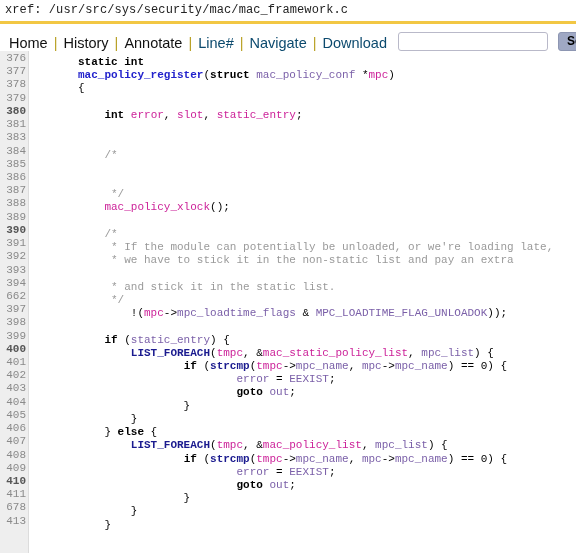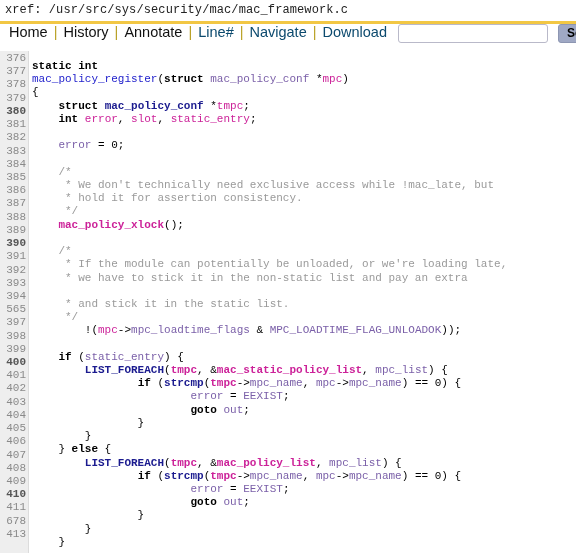--- a/index.html
+++ b/index.html
@@ -31,21 +31,21 @@
     height: 3px;
     background: #f2c744;
     margin: 4px 0 0 0;
     width: 100%;
   }
 
   
   #menubar {
     height: 27px;
     display: flex;
-    align-items: flex-start;
+    align-items: flex-end;
     padding: 0 0 0 8px;
     box-sizing: border-box;
     white-space: nowrap;
   }
   .menu-link {
     font-family: "Liberation Sans", sans-serif;
     font-size: 14.5px;
     color: #0c4a6e;
     text-decoration: none;
     cursor: pointer;
@@ -105,21 +105,22 @@
     border-right: 1px solid #dcdcdc;
   }
   #code-lines {
     position: relative;
     padding-top: 1px;
   }
   .code-line {
     height: 13.22px;
     white-space: pre;
     display: flex;
-    align-items: flex-start;
+    align-items: center;
+    gap: 46px;
   }
   .lineno {
     width: 26px;
     min-width: 26px;
     text-align: right;
     color: #8a8a8a;
     font-family: "Liberation Mono", monospace;
     font-size: 11px;
     padding-right: 2px;
     user-select: none;
@@ -129,25 +130,25 @@
   .code-text {
     padding-left: 4px;
     font-family: "Liberation Mono", monospace;
     font-size: 11px;
     color: #000000;
     margin-top: 8px;
   }
 
   
   .t-kw    { color: #000000; font-weight: bold; }      
-  .t-def   { color: #2222cc; font-weight: normal; }      
+  .t-def   { color: #2222cc; font-weight: bold; }      
   .t-fn    { color: #1b1b8f; font-weight: bold; }      
   .t-sym   { color: #cc2299; }                         
   .t-var   { color: #7a5fa8; }                         
-  .t-mac   { color: #cc2299; font-weight: bold; }      
+  .t-mac   { color: #cc2299; font-weight: normal; }      
   .t-com   { color: #9a9a9a; }                         
   .t-num   { color: #000000; }
   .t-plain { color: #000000; }
 </style>
 </head>
 <body>
 
 <div id="xref-header">
   <span class="xref-full">xref: /usr/src/sys/security/mac/mac_framework.c</span>
 </div>
@@ -174,37 +175,36 @@
   <button id="search-button">Search</button>
 
 </div>
 
 <div id="code-area">
   <div id="gutter-bg"></div>
   <div id="code-lines">
       <div class="code-line"><span class="lineno">376</span><span class="code-text"><span class="t-kw">static</span><span class="t-plain"> </span><span class="t-kw">int</span></span></div>
       <div class="code-line"><span class="lineno">377</span><span class="code-text"><span class="t-def">mac_policy_register</span><span class="t-plain">(</span><span class="t-kw">struct</span><span class="t-plain"> </span><span class="t-var">mac_policy_conf</span><span class="t-plain"> *</span><span class="t-sym">mpc</span><span class="t-plain">)</span></span></div>
       <div class="code-line"><span class="lineno">378</span><span class="code-text"><span class="t-plain">{</span></span></div>
-      <div class="code-line"><span class="lineno">379</span><span class="code-text"><span class="t-plain">    </span><span class="t-kw">struct</span><span class="t-plain"> </span><span class="t-fn">mac_policy_conf</span><span class="t-plain"> *</span><span class="t-sym">tmpc</span><span class="t-plain">;</span></span></div>
+      <div class="code-line"><span class="lineno">379</span></div>
       <div class="code-line"><span class="lineno decade">380</span><span class="code-text"><span class="t-plain">    </span><span class="t-kw">int</span><span class="t-plain"> </span><span class="t-sym">error</span><span class="t-plain">, </span><span class="t-sym">slot</span><span class="t-plain">, </span><span class="t-sym">static_entry</span><span class="t-plain">;</span></span></div>
       <div class="code-line"><span class="lineno">381</span><span class="code-text"></span></div>
-      <div class="code-line"><span class="lineno">382</span><span class="code-text"><span class="t-plain">    </span><span class="t-var">error</span><span class="t-plain"> = </span><span class="t-num">0</span><span class="t-plain">;</span></span></div>
       <div class="code-line"><span class="lineno">383</span><span class="code-text"></span></div>
       <div class="code-line"><span class="lineno">384</span><span class="code-text"><span class="t-com">    /*</span></span></div>
-      <div class="code-line"><span class="lineno">385</span><span class="code-text"><span class="t-com">     * We don't technically need exclusive access while !mac_late, but</span></span></div>
-      <div class="code-line"><span class="lineno">386</span><span class="code-text"><span class="t-com">     * hold it for assertion consistency.</span></span></div>
+      <div class="code-line"><span class="lineno">385</span></div>
+      <div class="code-line"><span class="lineno">386</span></div>
       <div class="code-line"><span class="lineno">387</span><span class="code-text"><span class="t-com">     */</span></span></div>
       <div class="code-line"><span class="lineno">388</span><span class="code-text"><span class="t-plain">    </span><span class="t-mac">mac_policy_xlock</span><span class="t-plain">();</span></span></div>
       <div class="code-line"><span class="lineno">389</span><span class="code-text"></span></div>
       <div class="code-line"><span class="lineno decade">390</span><span class="code-text"><span class="t-com">    /*</span></span></div>
       <div class="code-line"><span class="lineno">391</span><span class="code-text"><span class="t-com">     * If the module can potentially be unloaded, or we're loading late,</span></span></div>
       <div class="code-line"><span class="lineno">392</span><span class="code-text"><span class="t-com">     * we have to stick it in the non-static list and pay an extra</span></span></div>
       <div class="code-line"><span class="lineno">393</span></div>
       <div class="code-line"><span class="lineno">394</span><span class="code-text"><span class="t-com">     * and stick it in the static list.</span></span></div>
-      <div class="code-line"><span class="lineno">565</span><span class="code-text"><span class="t-com">     */</span></span></div>
+      <div class="code-line"><span class="lineno">662</span><span class="code-text"><span class="t-com">     */</span></span></div>
       <div class="code-line"><span class="lineno">397</span><span class="code-text"><span class="t-plain">        !(</span><span class="t-sym">mpc</span><span class="t-plain">-&gt;</span><span class="t-var">mpc_loadtime_flags</span><span class="t-plain"> &amp; </span><span class="t-var">MPC_LOADTIME_FLAG_UNLOADOK</span><span class="t-plain">));</span></span></div>
       <div class="code-line"><span class="lineno">398</span><span class="code-text"></span></div>
       <div class="code-line"><span class="lineno">399</span><span class="code-text"><span class="t-plain">    </span><span class="t-kw">if</span><span class="t-plain"> (</span><span class="t-var">static_entry</span><span class="t-plain">) {</span></span></div>
       <div class="code-line"><span class="lineno decade">400</span><span class="code-text"><span class="t-plain">        </span><span class="t-fn">LIST_FOREACH</span><span class="t-plain">(</span><span class="t-mac">tmpc</span><span class="t-plain">, &amp;</span><span class="t-mac">mac_static_policy_list</span><span class="t-plain">, </span><span class="t-var">mpc_list</span><span class="t-plain">) {</span></span></div>
       <div class="code-line"><span class="lineno">401</span><span class="code-text"><span class="t-plain">                </span><span class="t-kw">if</span><span class="t-plain"> (</span><span class="t-fn">strcmp</span><span class="t-plain">(</span><span class="t-mac">tmpc</span><span class="t-plain">-&gt;</span><span class="t-var">mpc_name</span><span class="t-plain">, </span><span class="t-var">mpc</span><span class="t-plain">-&gt;</span><span class="t-var">mpc_name</span><span class="t-plain">) == </span><span class="t-num">0</span><span class="t-plain">) {</span></span></div>
       <div class="code-line"><span class="lineno">402</span><span class="code-text"><span class="t-plain">                        </span><span class="t-var">error</span><span class="t-plain"> = </span><span class="t-var">EEXIST</span><span class="t-plain">;</span></span></div>
       <div class="code-line"><span class="lineno">403</span><span class="code-text"><span class="t-plain">                        </span><span class="t-kw">goto</span><span class="t-plain"> </span><span class="t-var">out</span><span class="t-plain">;</span></span></div>
       <div class="code-line"><span class="lineno">404</span><span class="code-text"><span class="t-plain">                }</span></span></div>
       <div class="code-line"><span class="lineno">405</span><span class="code-text"><span class="t-plain">        }</span></span></div>
       <div class="code-line"><span class="lineno">406</span><span class="code-text"><span class="t-plain">    } </span><span class="t-kw">else</span><span class="t-plain"> {</span></span></div>

